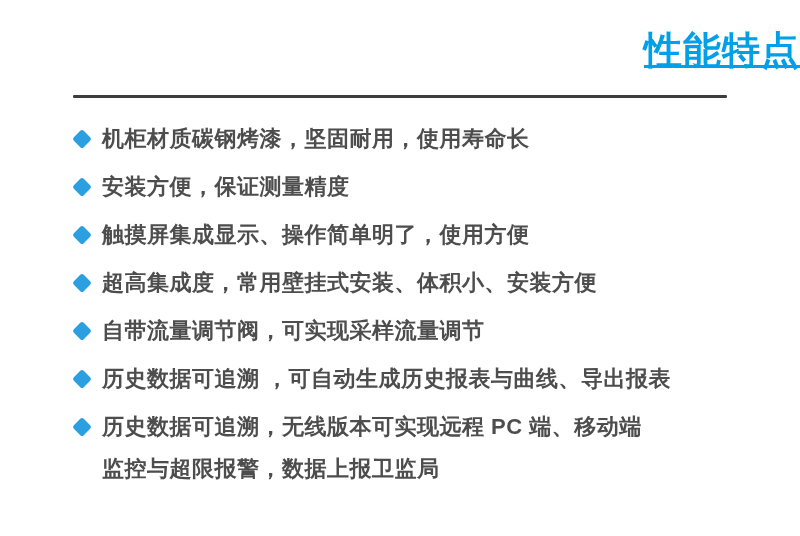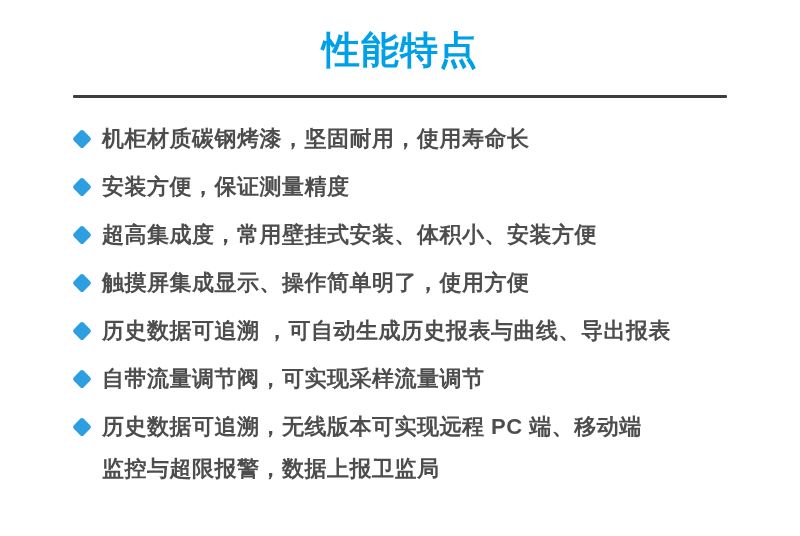--- a/index.html
+++ b/index.html
@@ -20,26 +20,27 @@
     overflow: hidden;
     font-family: "Liberation Sans", sans-serif;
   }
   .page {
     width: 800px;
     height: 536px;
     background: #ffffff;
   }
   .title {
     margin: 30px 0 0 0;
-    text-align: center;
+    text-align: right;
     font-size: 38px;
     line-height: 1.1;
     font-weight: 700;
     letter-spacing: 1px;
     color: var(--title-color);
+    text-decoration: underline;
   }
   .divider {
     width: 654px;
     height: 3px;
     margin: 23px auto 0 auto;
     background: var(--divider-color);
     border-radius: 1px;
   }
   ul.features {
     list-style: none;
@@ -83,36 +84,36 @@
     <span class="feature-text">机柜材质碳钢烤漆，坚固耐用，使用寿命长</span>
   </li>
 
   <li class="feature">
     <span class="diamond"></span>
     <span class="feature-text">安装方便，保证测量精度</span>
   </li>
 
   <li class="feature">
     <span class="diamond"></span>
+    <span class="feature-text">触摸屏集成显示、操作简单明了，使用方便</span>
+  </li>
+
+  <li class="feature">
+    <span class="diamond"></span>
     <span class="feature-text">超高集成度，常用壁挂式安装、体积小、安装方便</span>
   </li>
 
   <li class="feature">
     <span class="diamond"></span>
-    <span class="feature-text">触摸屏集成显示、操作简单明了，使用方便</span>
+    <span class="feature-text">自带流量调节阀，可实现采样流量调节</span>
   </li>
 
   <li class="feature">
     <span class="diamond"></span>
     <span class="feature-text">历史数据可追溯 ，可自动生成历史报表与曲线、导出报表</span>
-  </li>
-
-  <li class="feature">
-    <span class="diamond"></span>
-    <span class="feature-text">自带流量调节阀，可实现采样流量调节</span>
   </li>
 
   <li class="feature">
     <span class="diamond"></span>
     <span class="feature-text">历史数据可追溯，无线版本可实现远程 PC 端、移动端
 监控与超限报警，数据上报卫监局</span>
   </li>
 </ul>
 </div>
 

